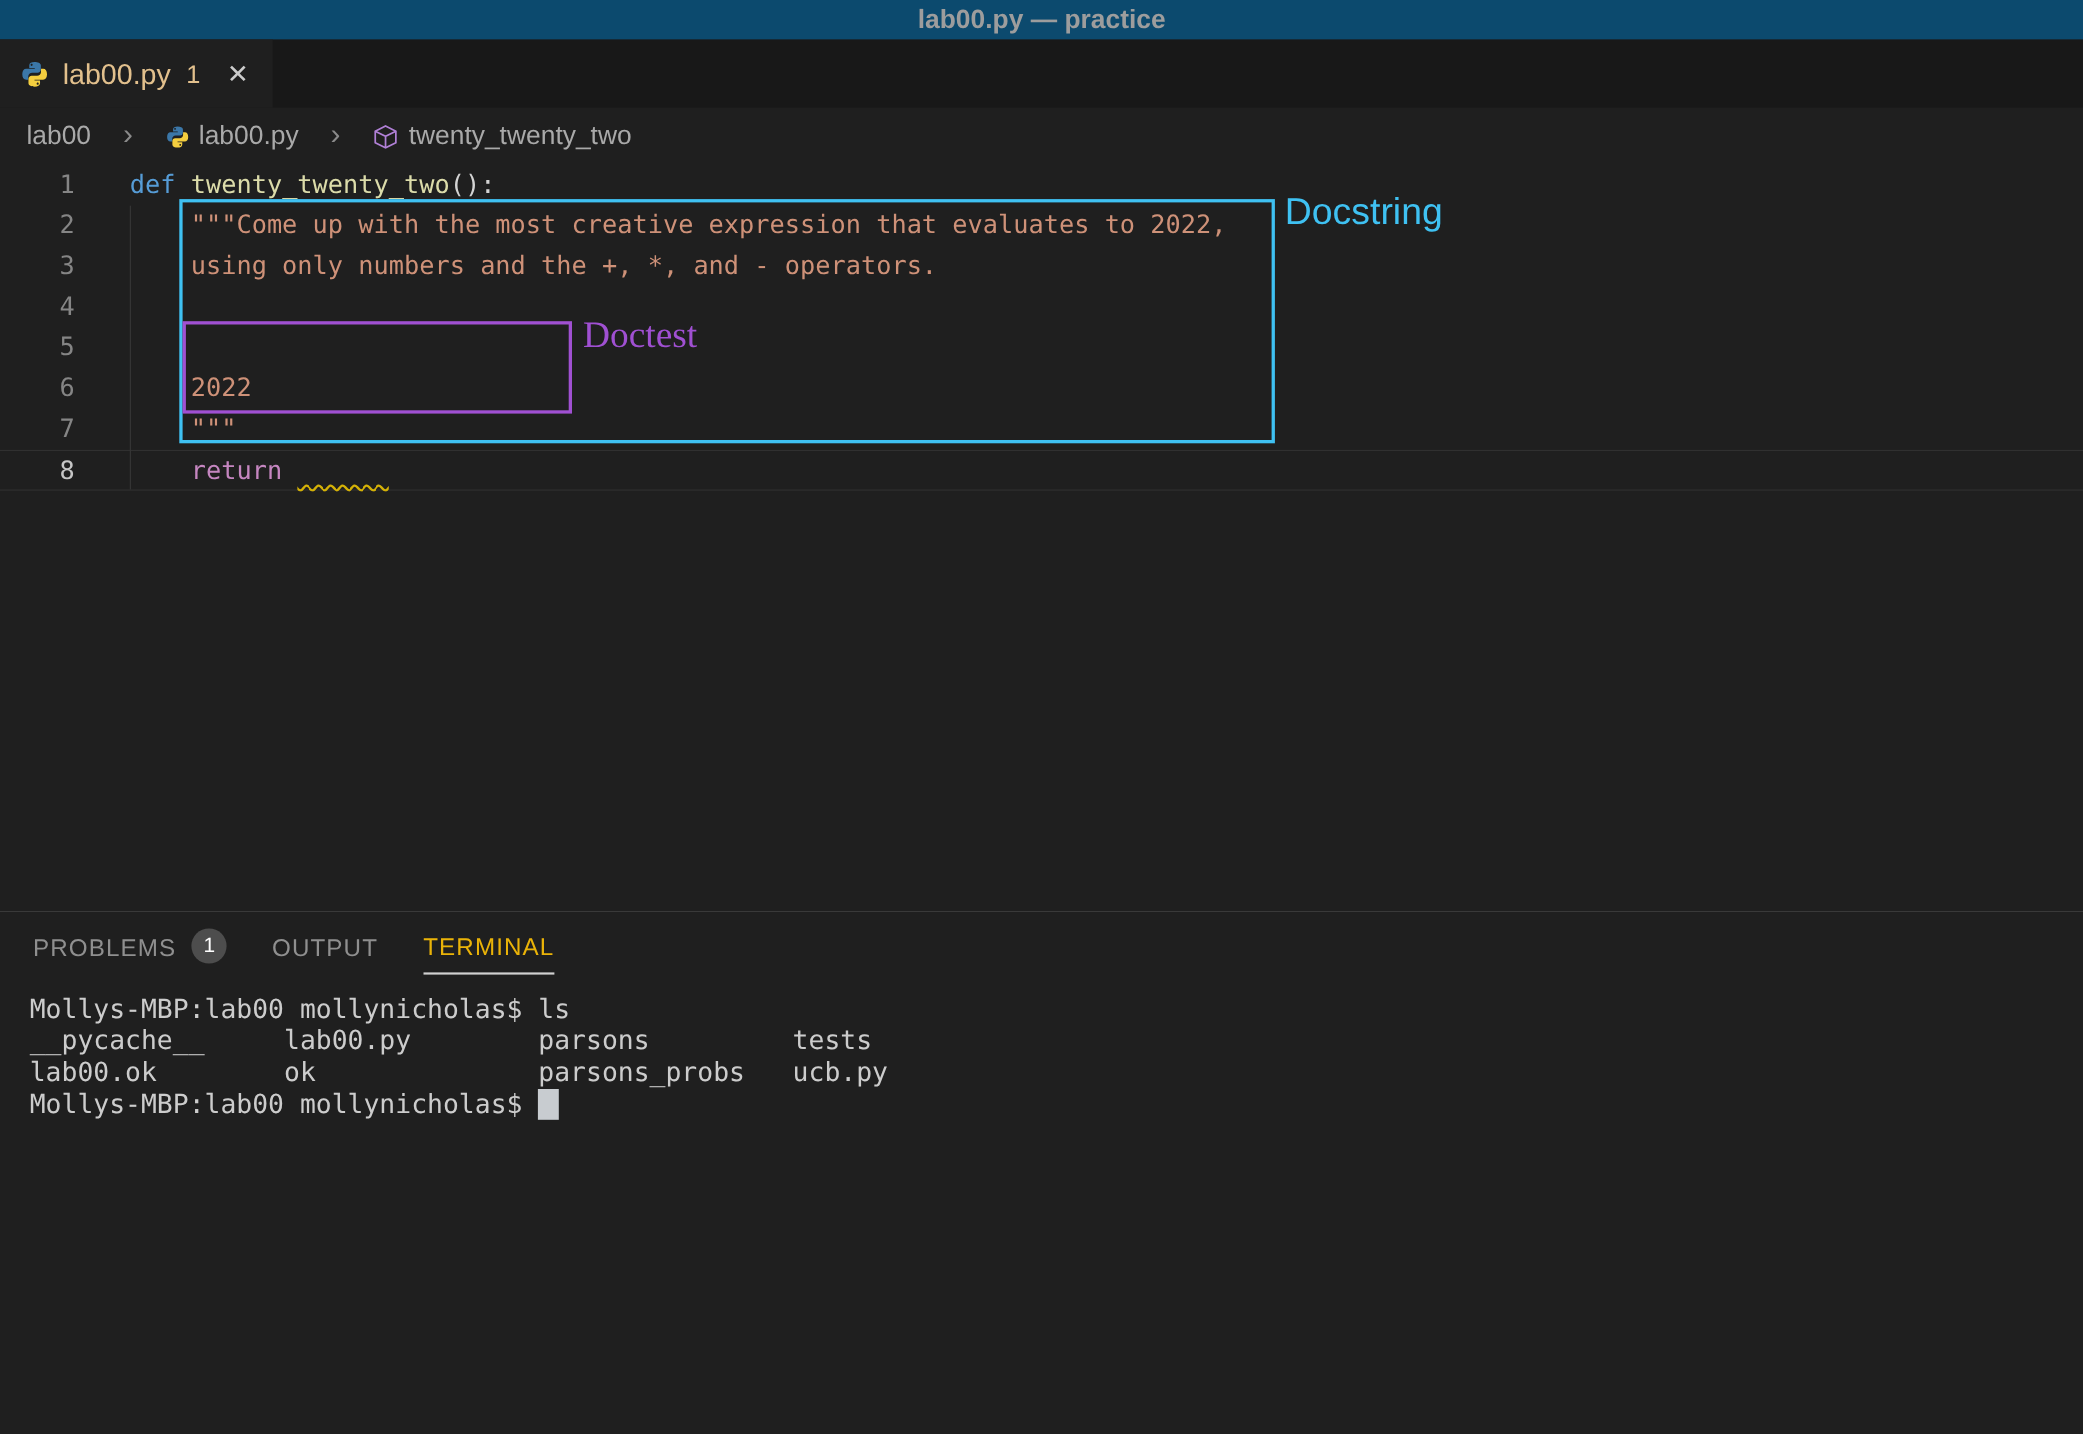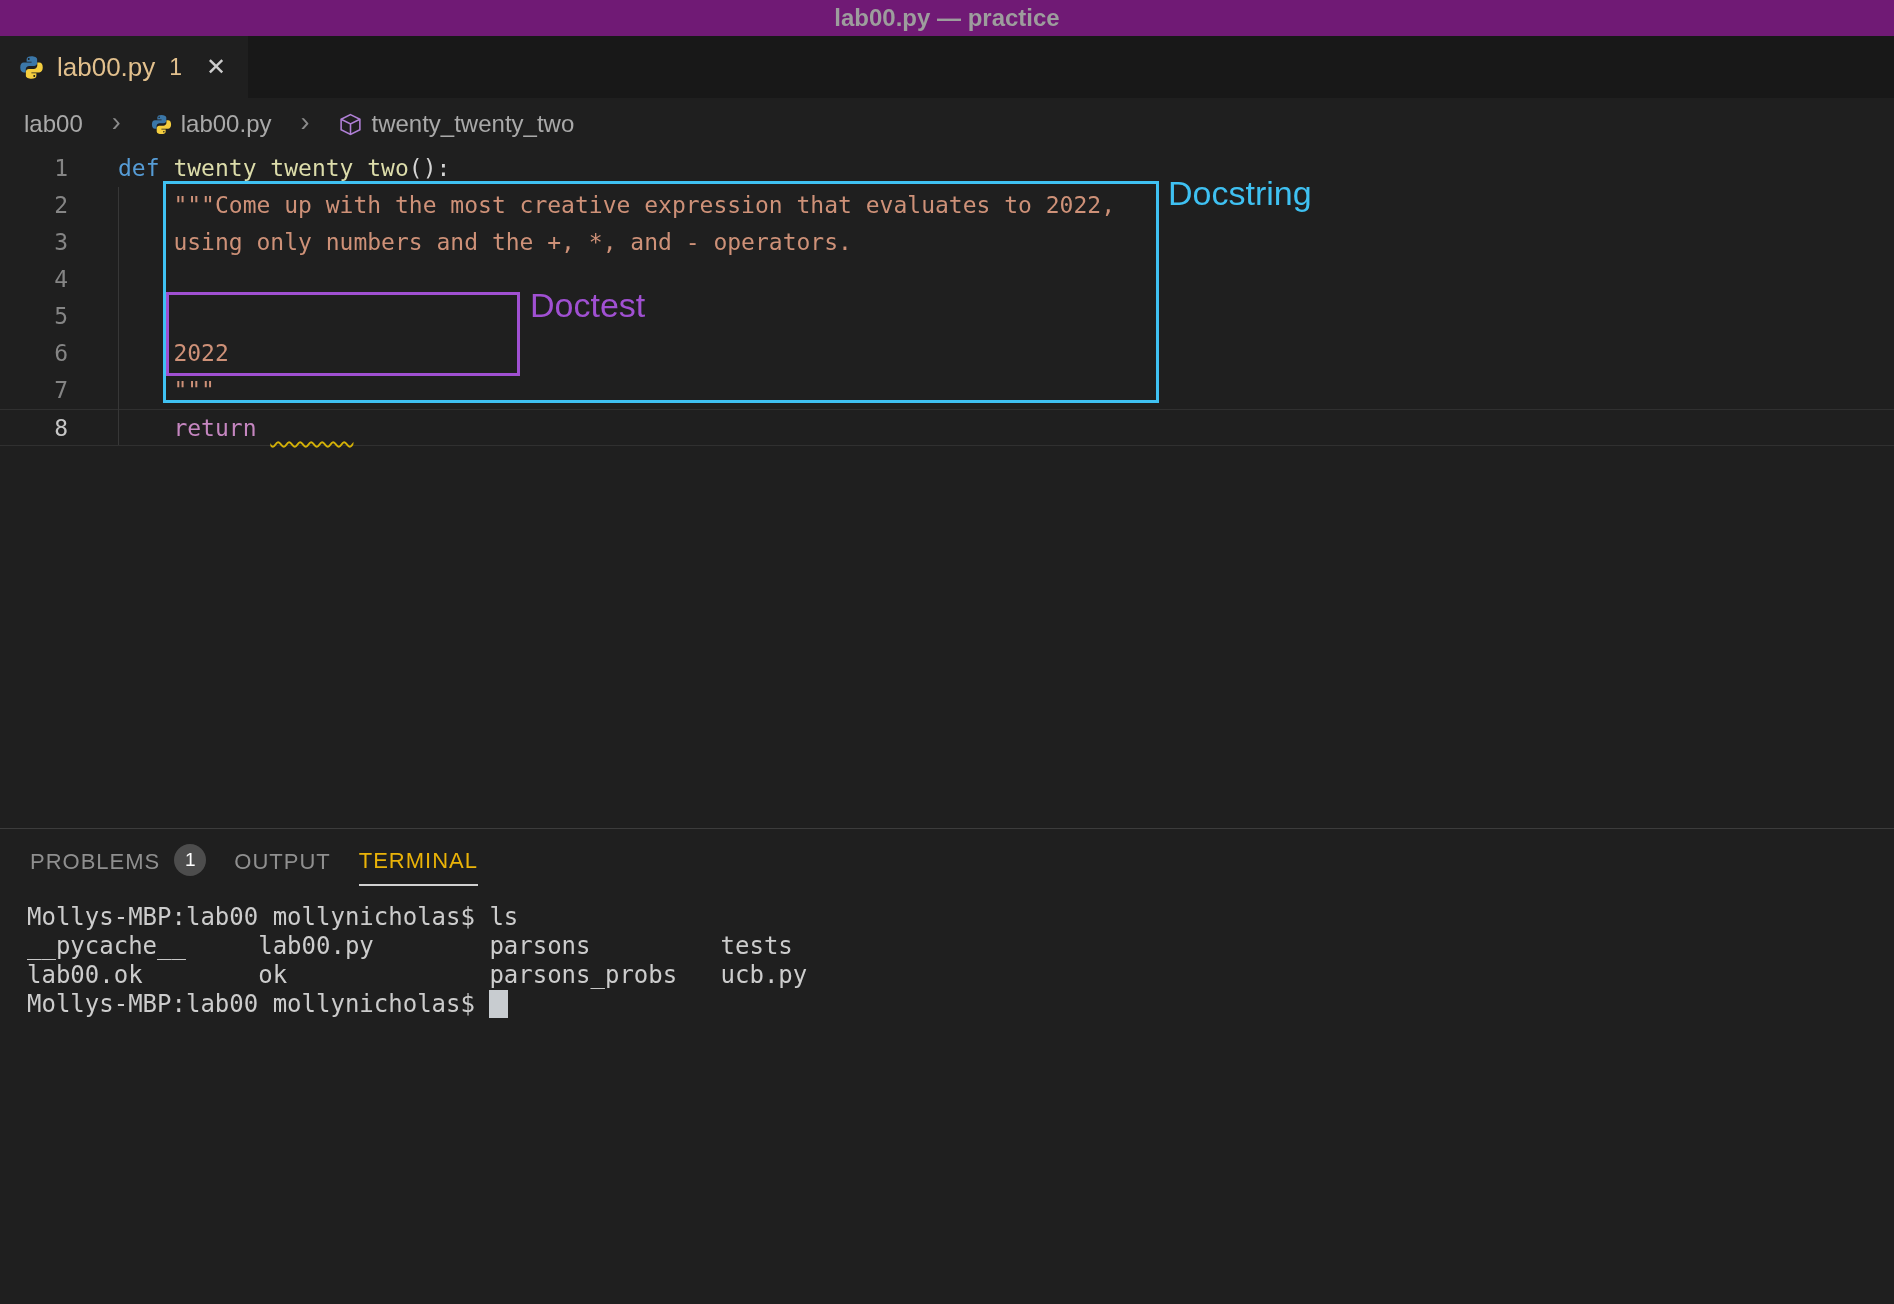--- a/index.html
+++ b/index.html
@@ -1,20 +1,20 @@
 <!DOCTYPE html>
 <html><head>
 <meta charset="utf-8">
 <style>
   * { margin:0; padding:0; box-sizing:border-box; }
   html,body { width:1894px; height:1304px; overflow:hidden; background:#1f1f1f; }
   body { font-family:"Liberation Sans", sans-serif; }
 
   
-  .titlebar { height:36px; background:#701a75; display:flex; align-items:center; justify-content:center;
+  .titlebar { height:36px; background:#0c4a6e; display:flex; align-items:center; justify-content:center;
               color:#9d9d9d; font-size:24px; font-weight:600; }
 
   
   .tabstrip { height:62px; background:#181818; display:flex; align-items:stretch; }
   .tab { display:flex; align-items:center; background:#1f1f1f; padding:0 22px 0 18px; gap:12px; cursor:pointer; }
   .tab-label { color:#e2c08d; font-size:26px; }
   .tab-badge { color:#e2c08d; font-size:23px; margin-left:2px; }
   .tab-close { color:#cccccc; font-size:24px; margin-left:12px; }
 
   
@@ -43,21 +43,21 @@
 
   .ann-box { position:absolute; border:3px solid; pointer-events:none; background:transparent; }
   #docstring-box { left:163px; top:31px;  width:996px; height:222px; }
   #doctest-box   { left:166px; top:142px; width:354px; height:84px; }
   .ann-label { position:absolute; font-size:34px; font-family:"Liberation Sans", sans-serif; }
   #docstring-label { left:1168px; top:24px; }
   #doctest-label   { left:530px;  top:136px; }
 
   
   .panel { height:476px; background:#1f1f1f; border-top:1px solid #3c3c3c; }
-  .panel-tabs { height:62px; display:flex; align-items:center; gap:28px; padding-left:30px; }
+  .panel-tabs { height:62px; display:flex; align-items:center; gap:41px; padding-left:30px; }
   .panel-tab { display:flex; align-items:center; cursor:pointer; }
   .pt-label { color:#8f8f8f; font-size:22px; letter-spacing:1px; padding:14px 0 10px 0; }
   .panel-tab.active .pt-label { color:#eab308; border-bottom:2px solid #d0d0d0; }
   .pt-badge { background:#4d4d4d; color:#ffffff; border-radius:50%; width:32px; height:32px;
               display:inline-flex; align-items:center; justify-content:center;
               font-size:19px; margin-left:14px; }
 
   .terminal { padding:12px 0 0 27px; font-family:"DejaVu Sans Mono", monospace;
               font-size:24px; color:#cccccc; }
   .term-line { white-space:pre; height:29px; line-height:29px; }
@@ -143,21 +143,21 @@
           <span class="line-content"><span class="tok-plain">    </span><span class="tok-str">"""</span></span>
         </div>
         <div class="code-line active">
           <span class="line-num">8</span>
           <span class="line-content"><span class="tok-plain">    </span><span class="tok-kw2">return</span><span class="tok-plain"> </span><span class="tok-squiggle" style="text-decoration-color: rgb(212, 177, 6);">&nbsp;&nbsp;&nbsp;&nbsp;&nbsp;&nbsp;</span></span>
         </div>
       </div>
     <div class="ann-box" id="docstring-box" style="border-color: rgb(63, 193, 242);"></div>
     <div class="ann-box" id="doctest-box" style="border-color: rgb(160, 80, 210);"></div>
     <div class="ann-label" id="docstring-label" style="color: rgb(63, 193, 242);">Docstring</div>
-    <div class="ann-label" id="doctest-label" style="color: rgb(160, 80, 210);">Doctest</div>
+    <div class="ann-label" id="doctest-label" style="color: rgb(160, 80, 210); font-family: Liberation Serif, serif;">Doctest</div>
   </div>
 
   <div class="panel">
     <div class="panel-tabs">
       <div class="panel-tab">
         <span class="pt-label">PROBLEMS</span>
         <span class="pt-badge">1</span>
       </div>
       <div class="panel-tab">
         <span class="pt-label">OUTPUT</span>

